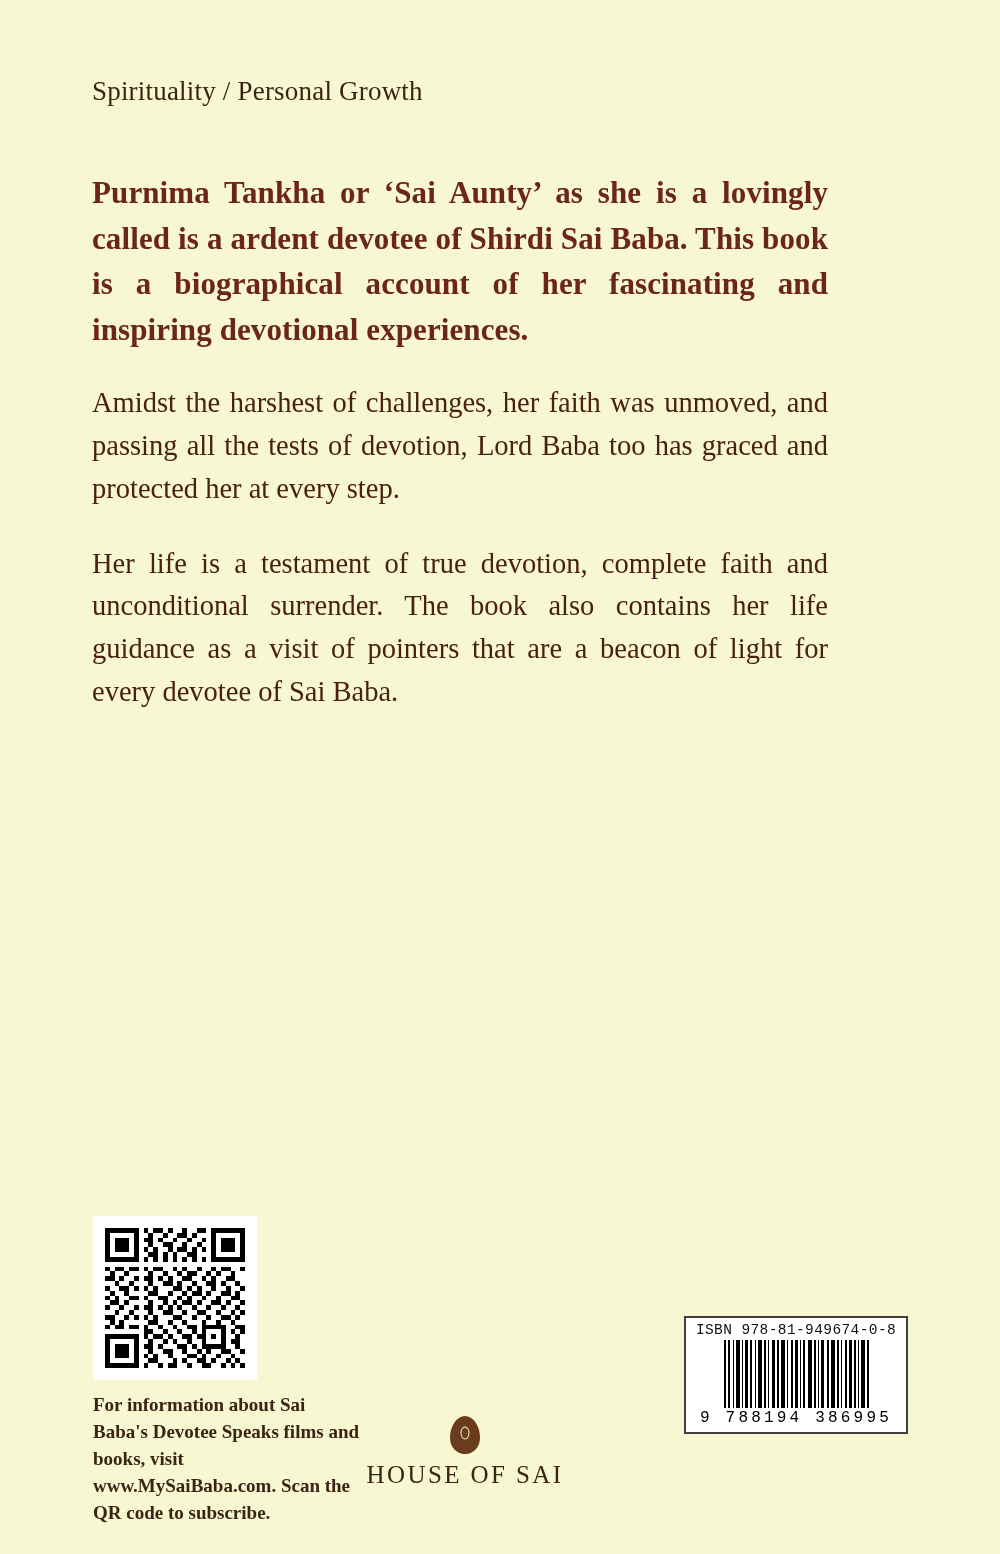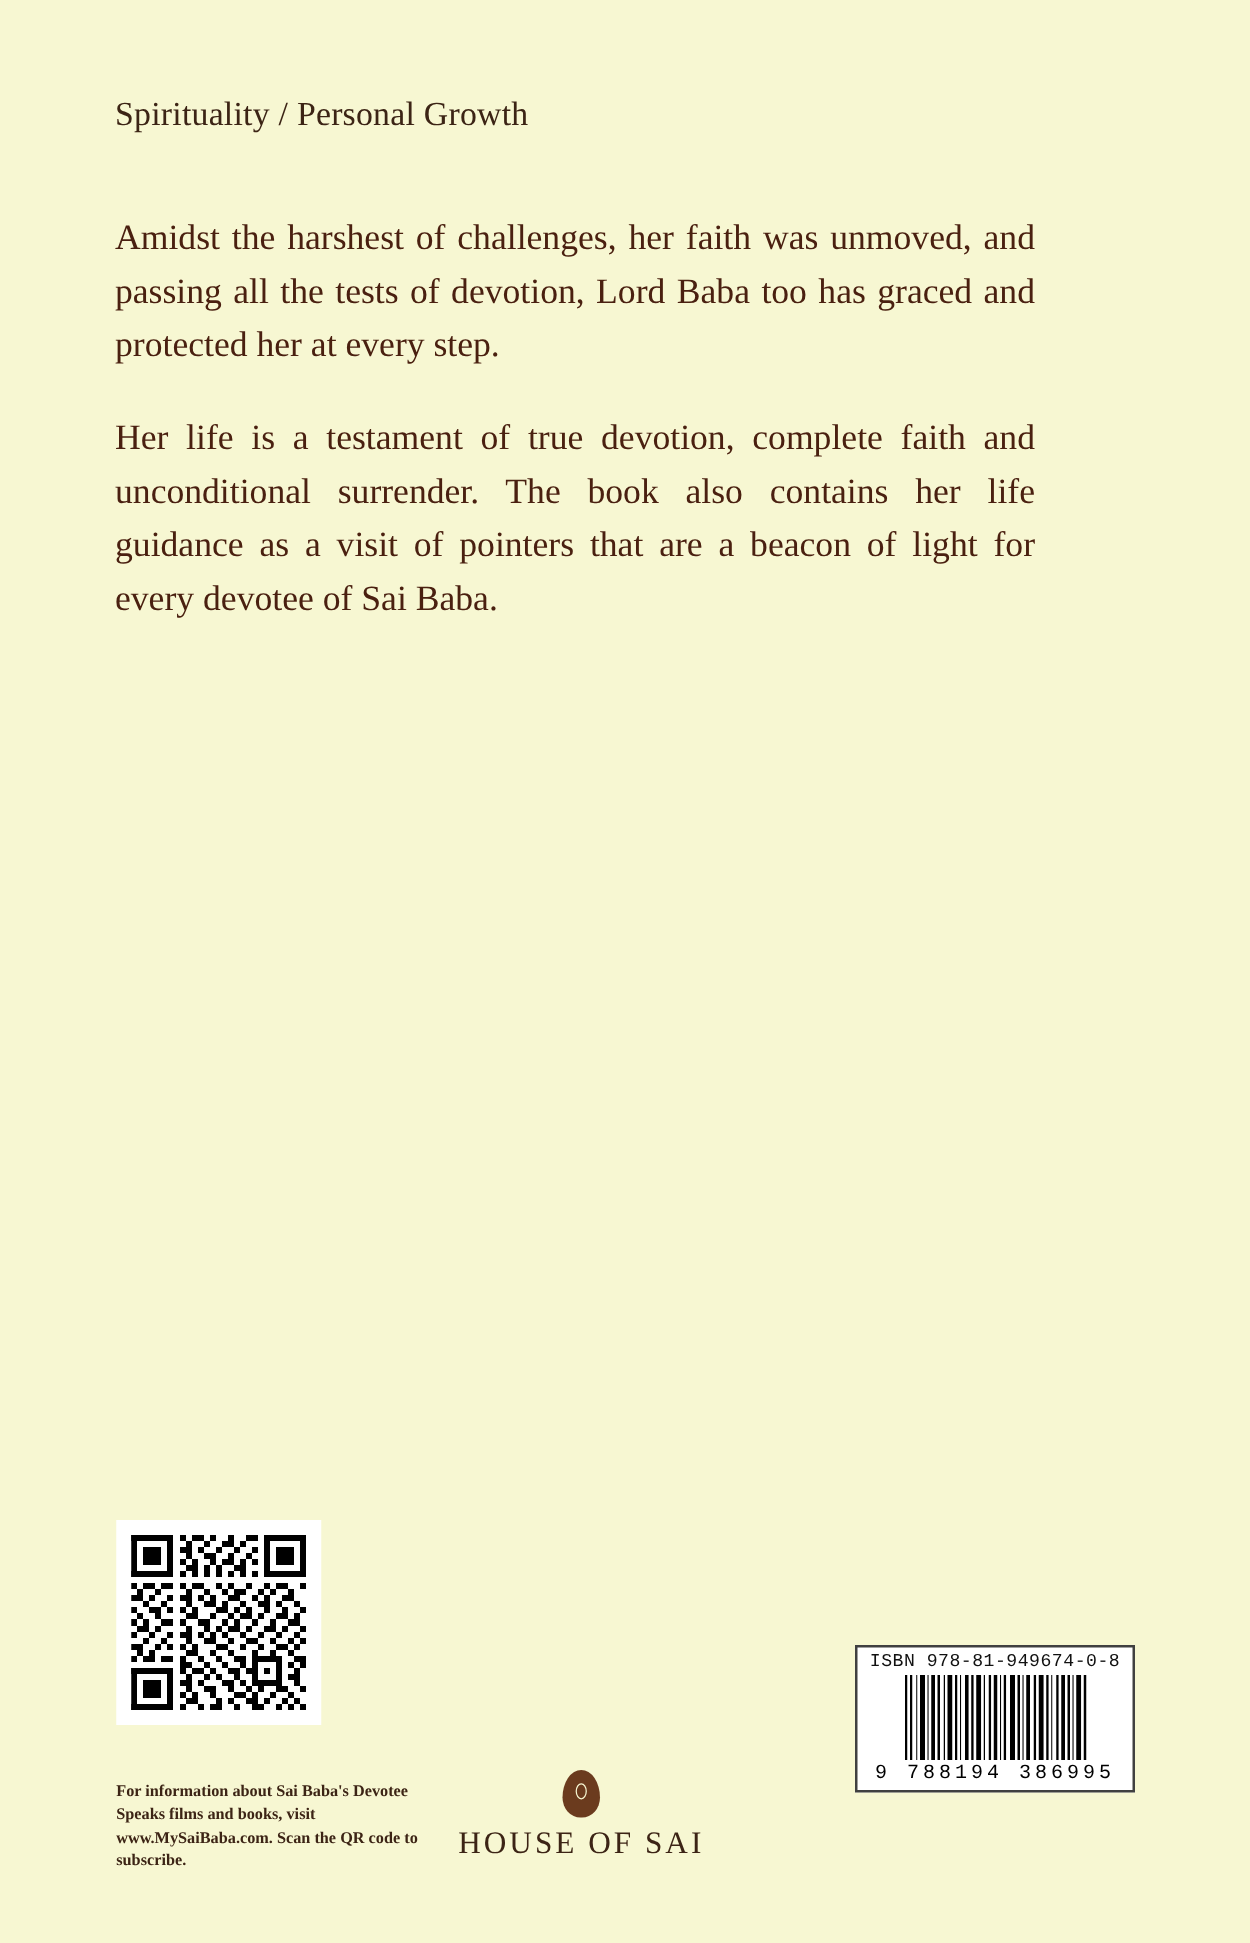--- a/index.html
+++ b/index.html
@@ -76,26 +76,25 @@
     width: 140px;
     height: 140px;
   }
   .qr-inner svg { display:block; }
 
   .qr-caption {
     position: absolute;
     left: 93px;
     top: 1392px;
     width: 270px;
-    font-size: 13px;
+    font-size: 19px;
     line-height: 1.42;
     font-weight: bold;
     color: #3c2415;
     font-family: "Liberation Serif", serif;
-    margin-top: 32px;
   }
 
   
   .publisher {
     position: absolute;
     left: 0;
     top: 1416px;
     width: 930px;
     text-align: center;
   }
@@ -177,20 +176,21 @@
   }
 </style>
 </head>
 <body>
 
 <div class="page">
 
   <div class="category">Spirituality / Personal Growth</div>
 
   <div class="blurb">
+    <p class="lead">Purnima Tankha or ‘Sai Aunty’ as she is a lovingly called is a ardent devotee of Shirdi Sai Baba. This book is a biographical account of her fascinating and inspiring devotional experiences.</p>
     <p class="para">Amidst the harshest of challenges, her faith was unmoved, and passing all the tests of devotion, Lord Baba too has graced and protected her at every step.</p>
     <p class="para">Her life is a testament of true devotion, complete faith and unconditional surrender. The book also contains her life guidance as a visit of pointers that are a beacon of light for every devotee of Sai Baba.</p>
   </div>
 
   <div class="qr-wrap">
     <div class="qr-inner">
       <svg width="140" height="140" viewBox="0 0 29 29" shape-rendering="crispEdges" aria-hidden="true">
         <rect width="29" height="29" fill="#ffffff"></rect>
         <g fill="#000000">
 

